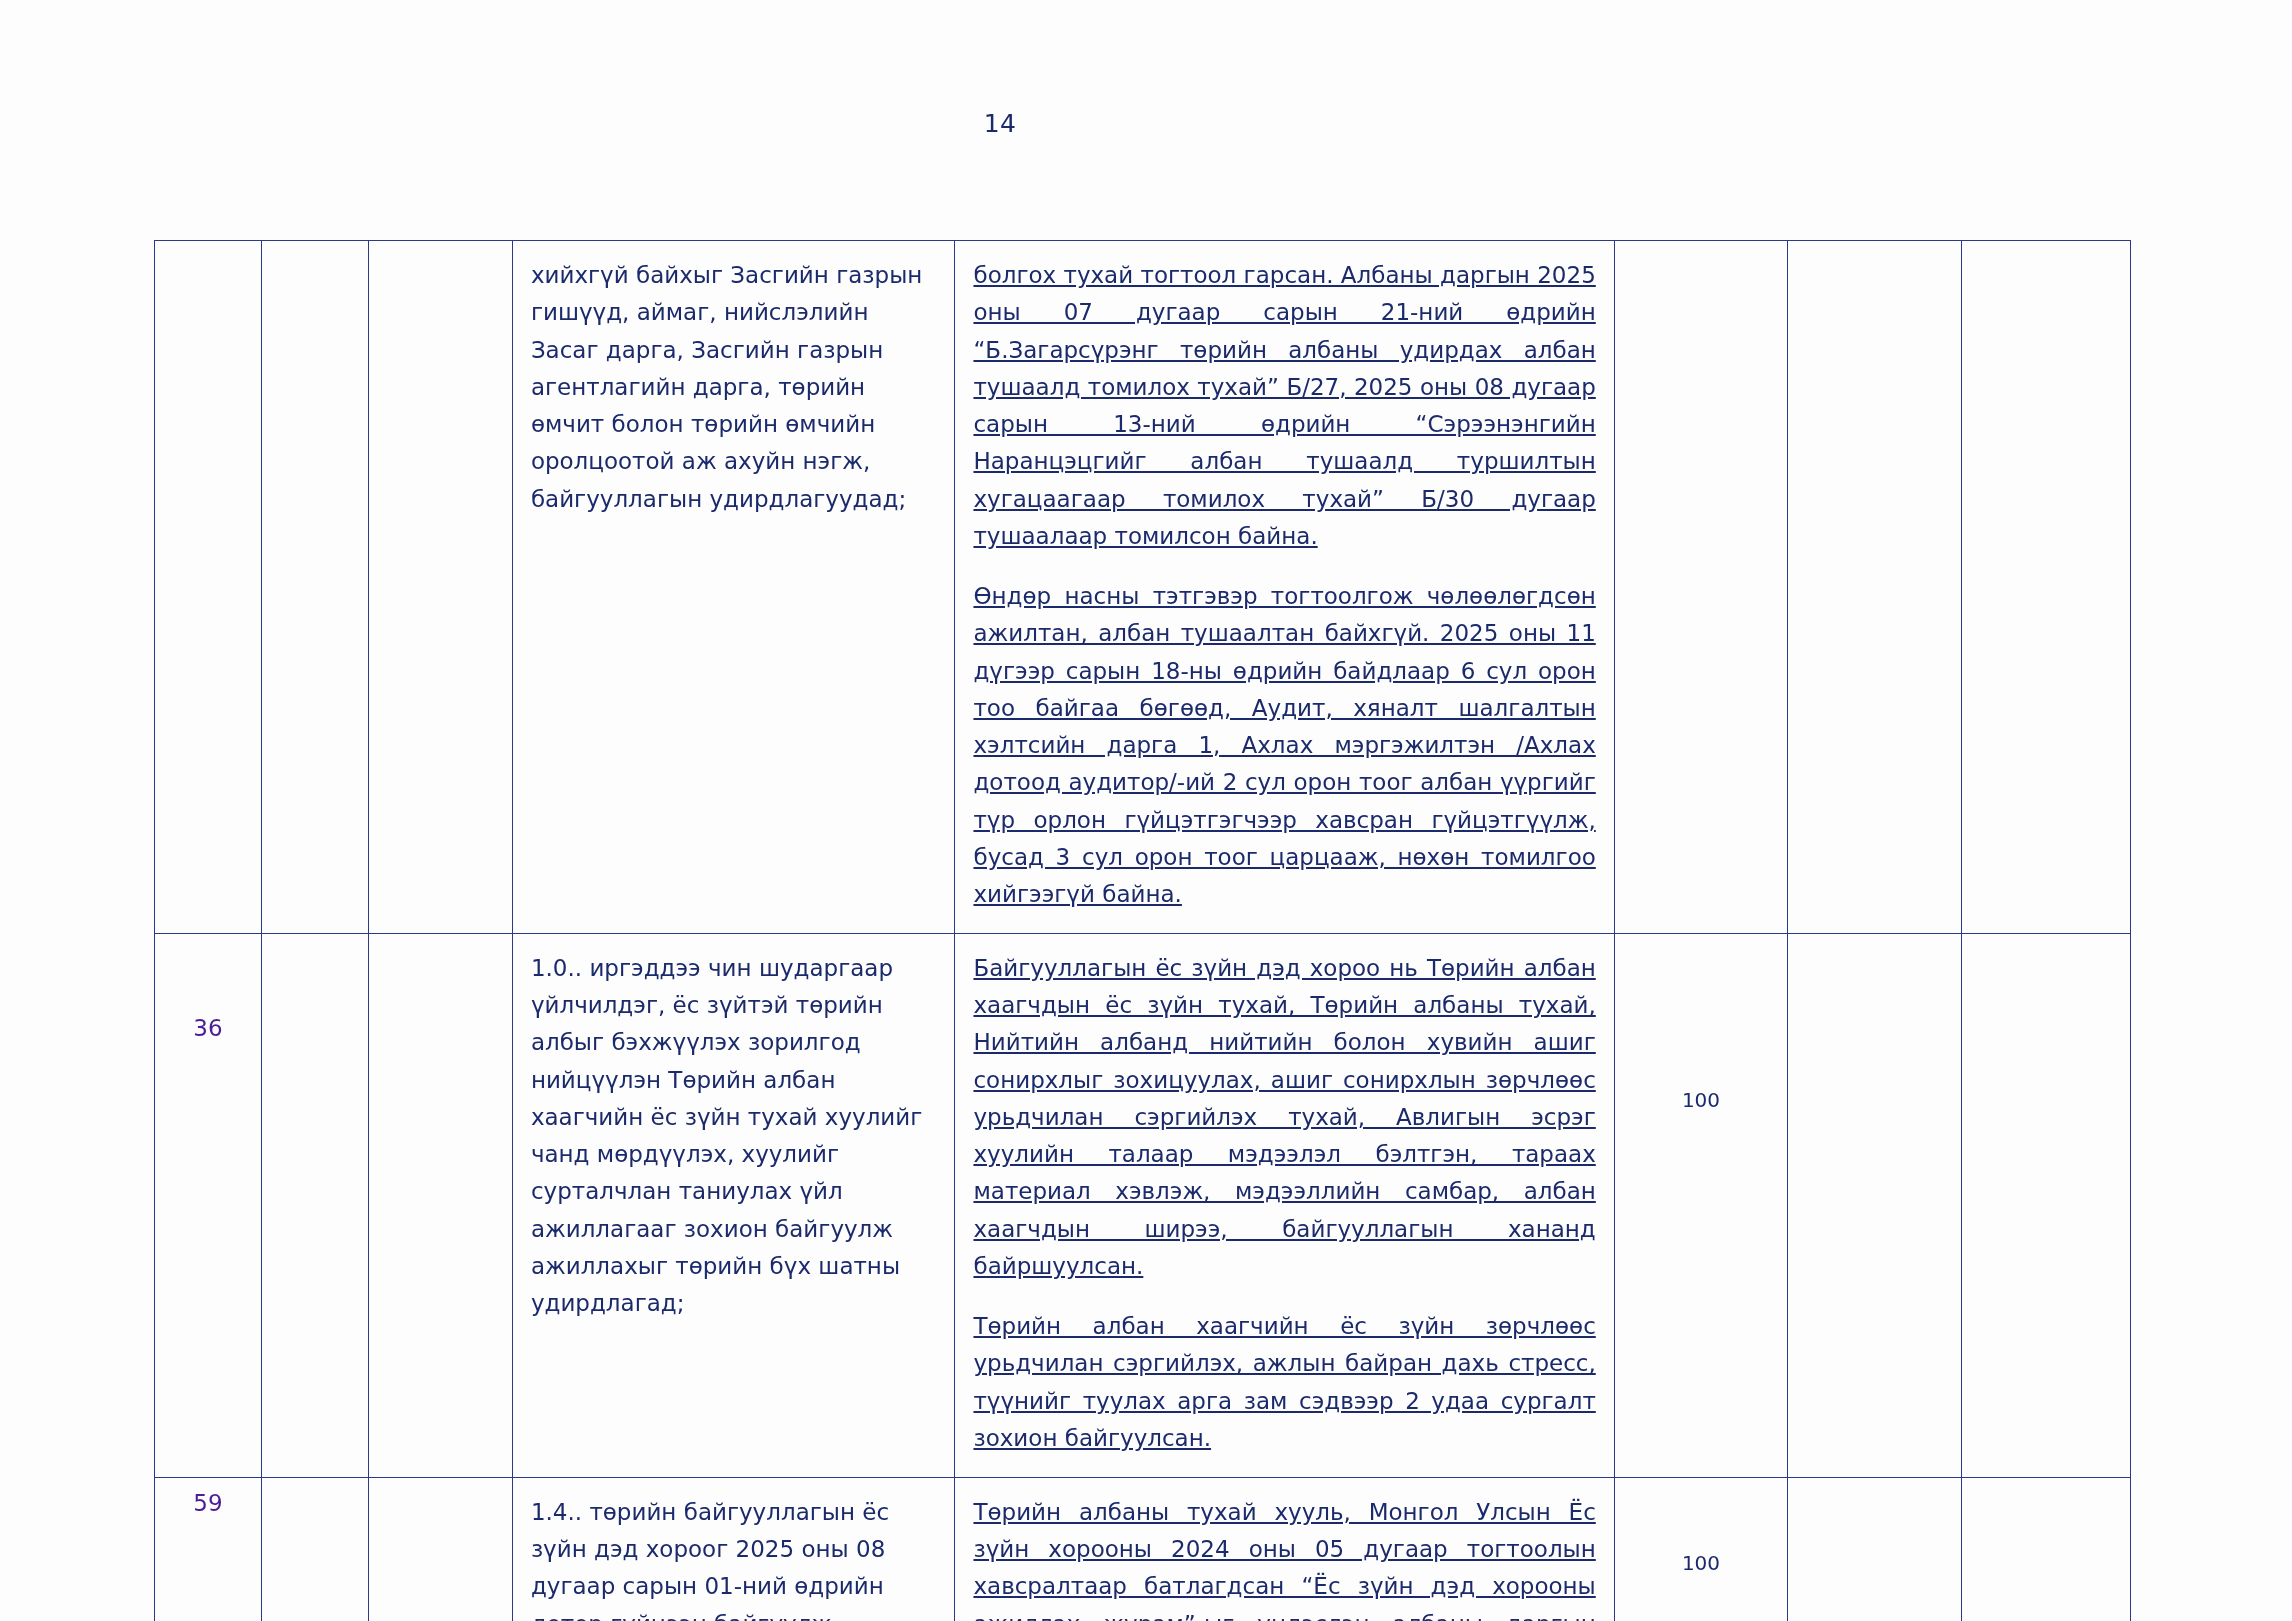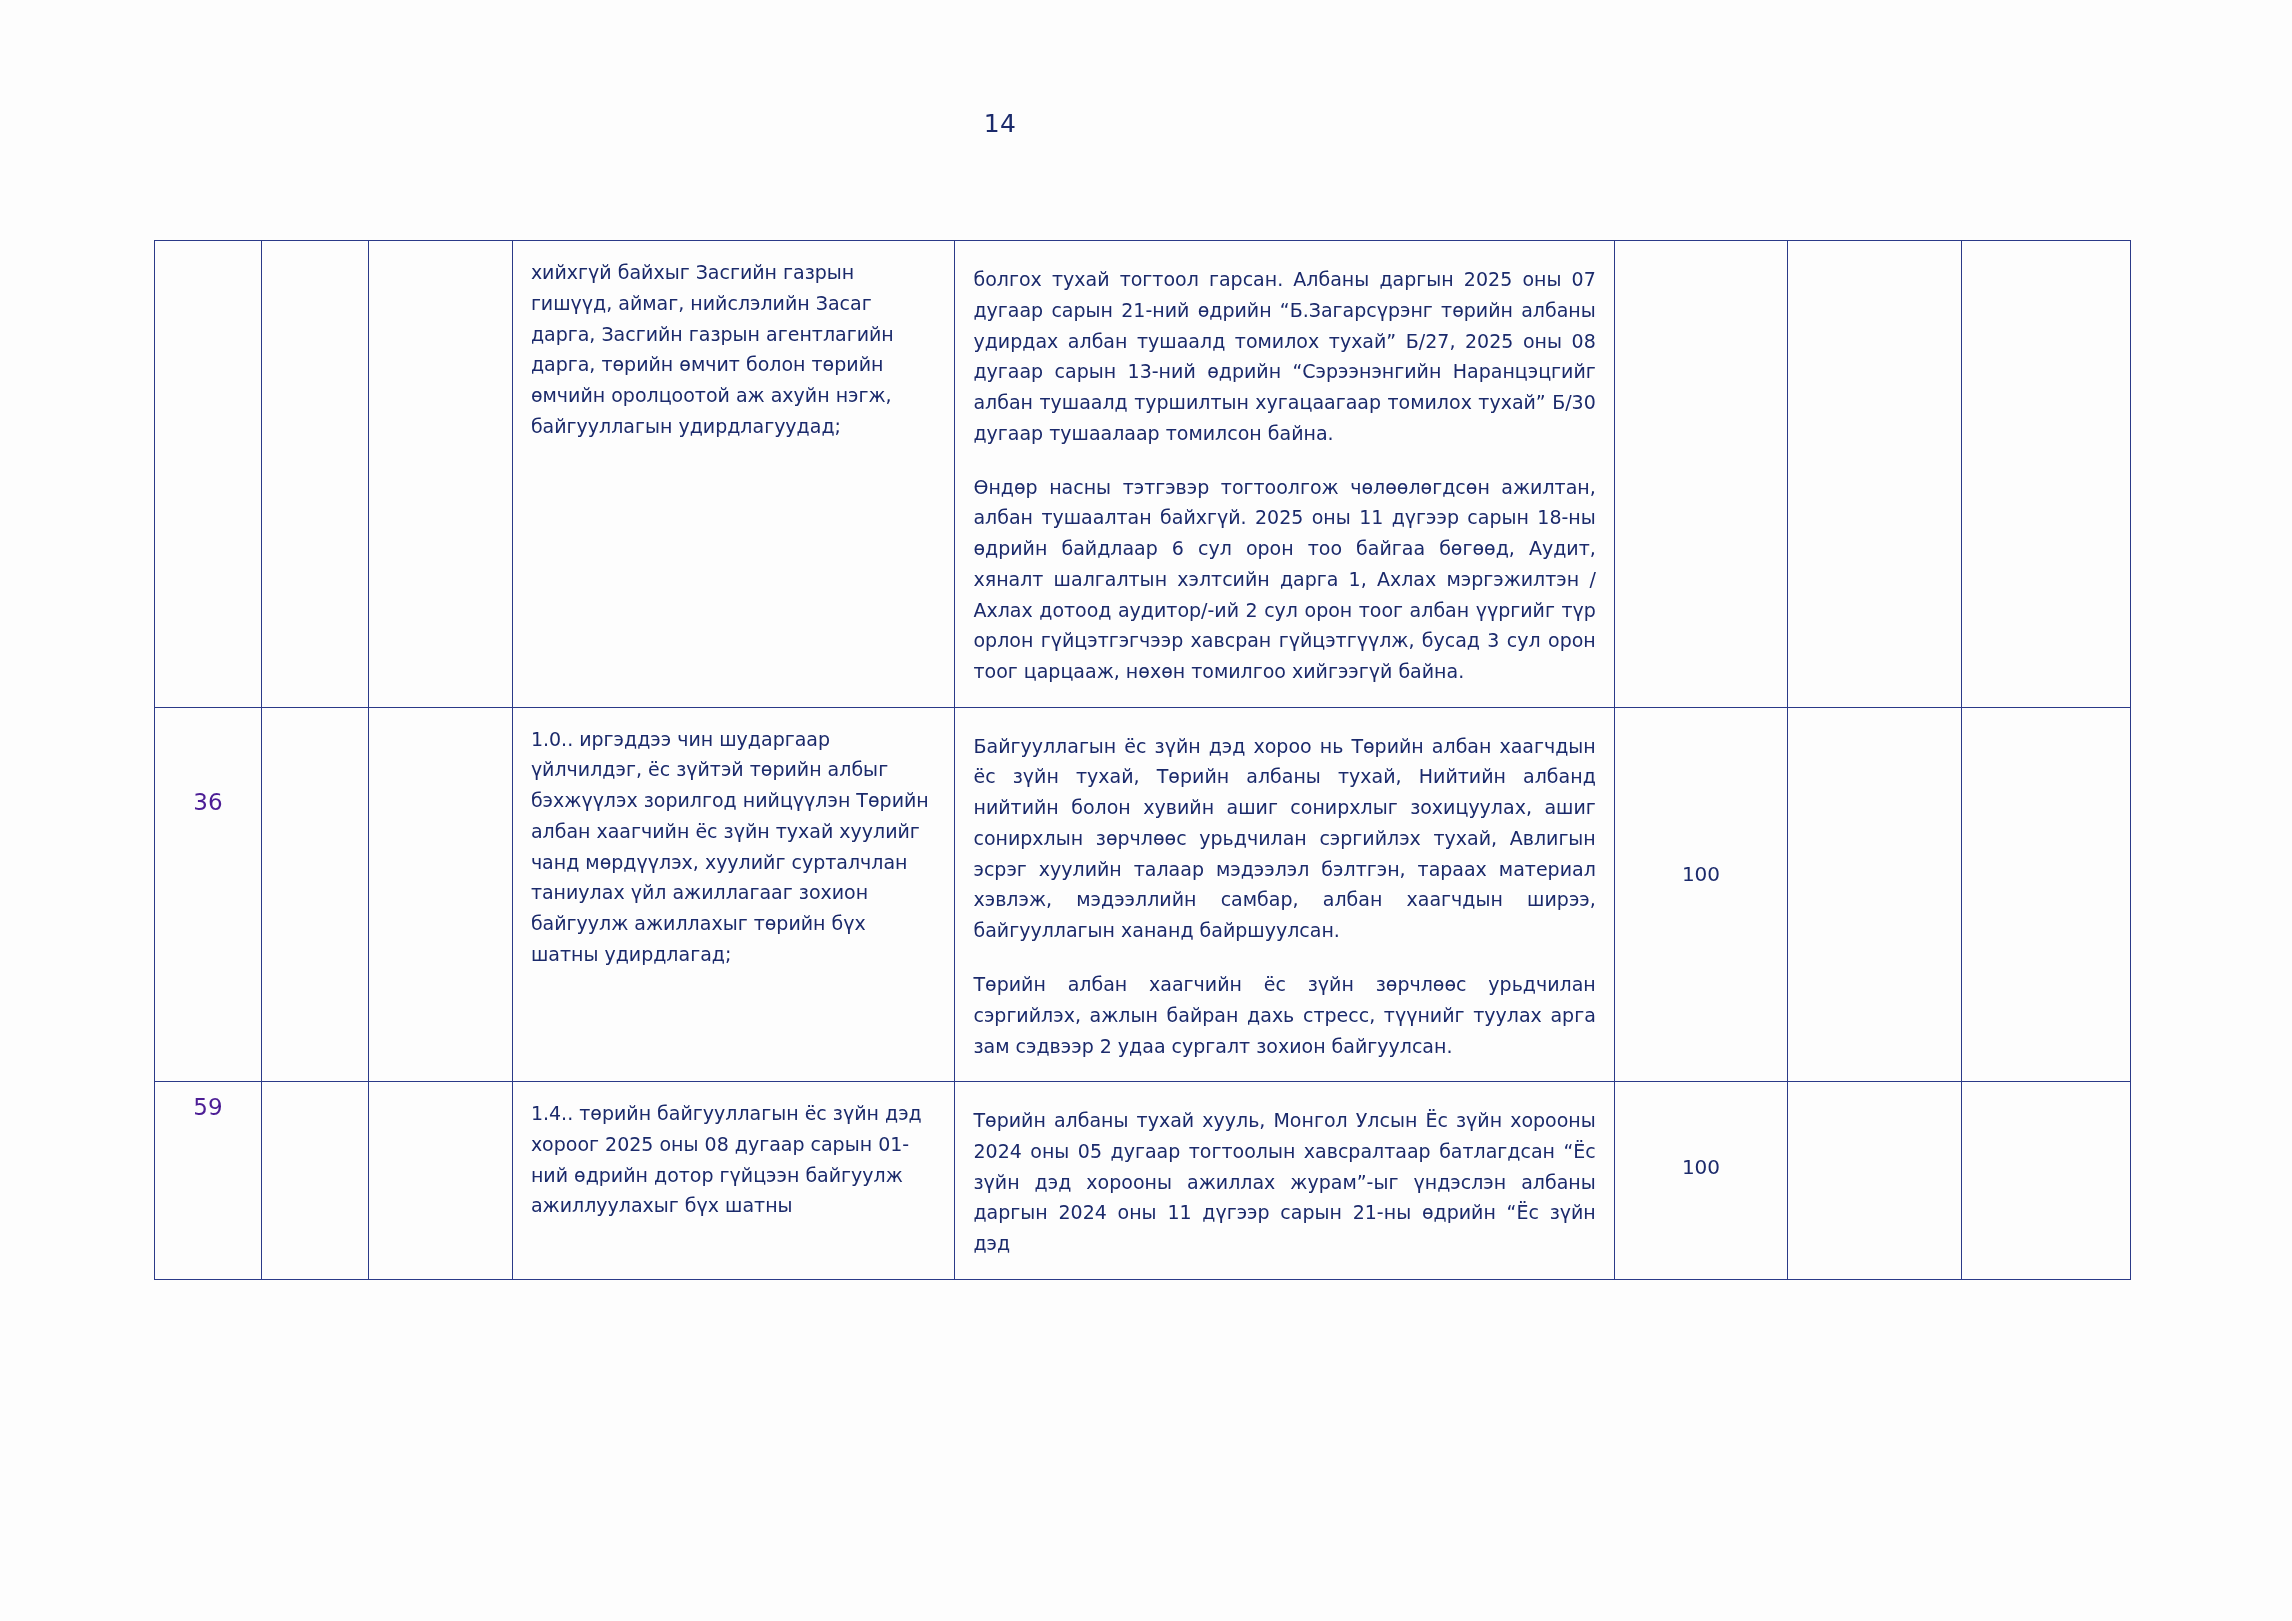--- a/index.html
+++ b/index.html
@@ -54,30 +54,31 @@
   .col-d { width: 439px; }
   .col-e { width: 654px; }
   .col-f { width: 172px; }
   .col-g { width: 172px; }
   .col-h { width: 168px; }
 
   .cell-pad {
     padding: 16px 18px 19.7px 18px;
   }
   .txt {
-    font-size: 19px;
+    font-size: 23px;
     line-height: 1.62;
     color: #1b2a6b;
   }
   .txt.just {
     text-align: justify;
     text-justify: inter-word;
   }
   .txt p {
-    margin: 7px 0 23px 0;
+    margin: 0 0 23px 0;
+    text-decoration: underline;
   }
   .txt p:last-child {
     margin-bottom: 0;
   }
   .num-cell {
     text-align: center;
     font-size: 23px;
     color: #4c1d95;
     padding-top: 0;
   }

